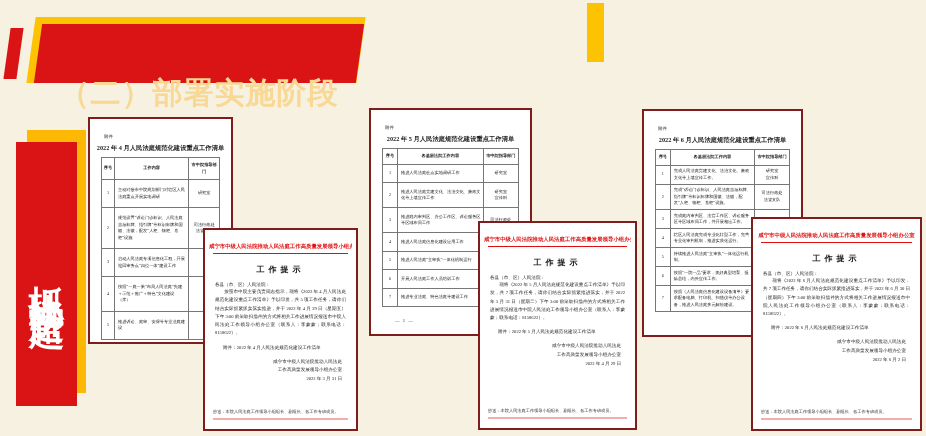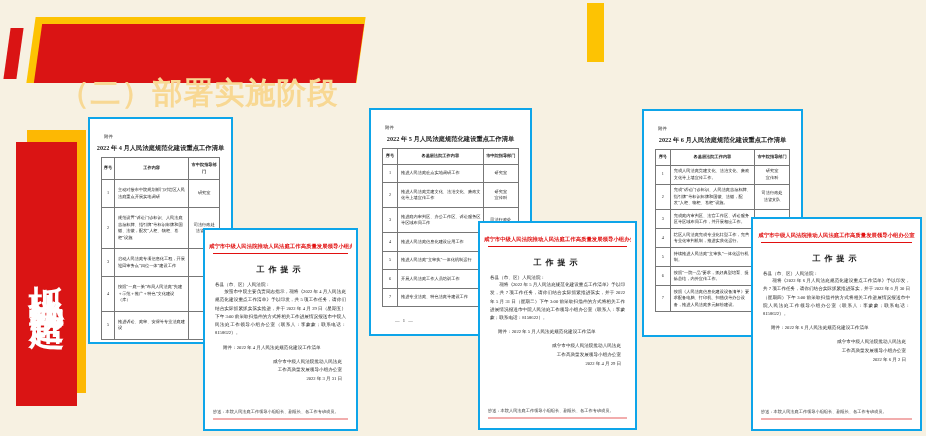--- a/index.html
+++ b/index.html
@@ -27,21 +27,21 @@
   .banner-vert-red{
     position:absolute;left:16px;top:142px;width:61px;height:264px;background:#da1414;z-index:4;
     display:flex;align-items:center;justify-content:center;
   }
   .banner-vert-label{
     writing-mode:vertical-rl;text-orientation:upright;
     color:#ffffff;font-size:36px;font-weight:bold;letter-spacing:7px;line-height:1;
   }
   
   .doc{
-    position:absolute;background:#ffffff;border:2px solid #0ea5e9;box-sizing:border-box;
+    position:absolute;background:#ffffff;border:2px solid #7f1d1d;box-sizing:border-box;
     overflow:hidden;font-family:"Liberation Serif",serif;color:#222;
   }
   .list-doc{z-index:1;}
   .notice-doc{z-index:2;}
   .docA1{left:88px;top:117px;width:145px;height:227px;}
   .docA2{left:203px;top:228px;width:155px;height:203px;}
   .docB1{left:369px;top:108px;width:163px;height:228px;}
   .docB2{left:478px;top:221px;width:159px;height:209px;}
   .docC1{left:642px;top:109px;width:161px;height:228px;}
   .docC2{left:751px;top:217px;width:171px;height:214px;}

